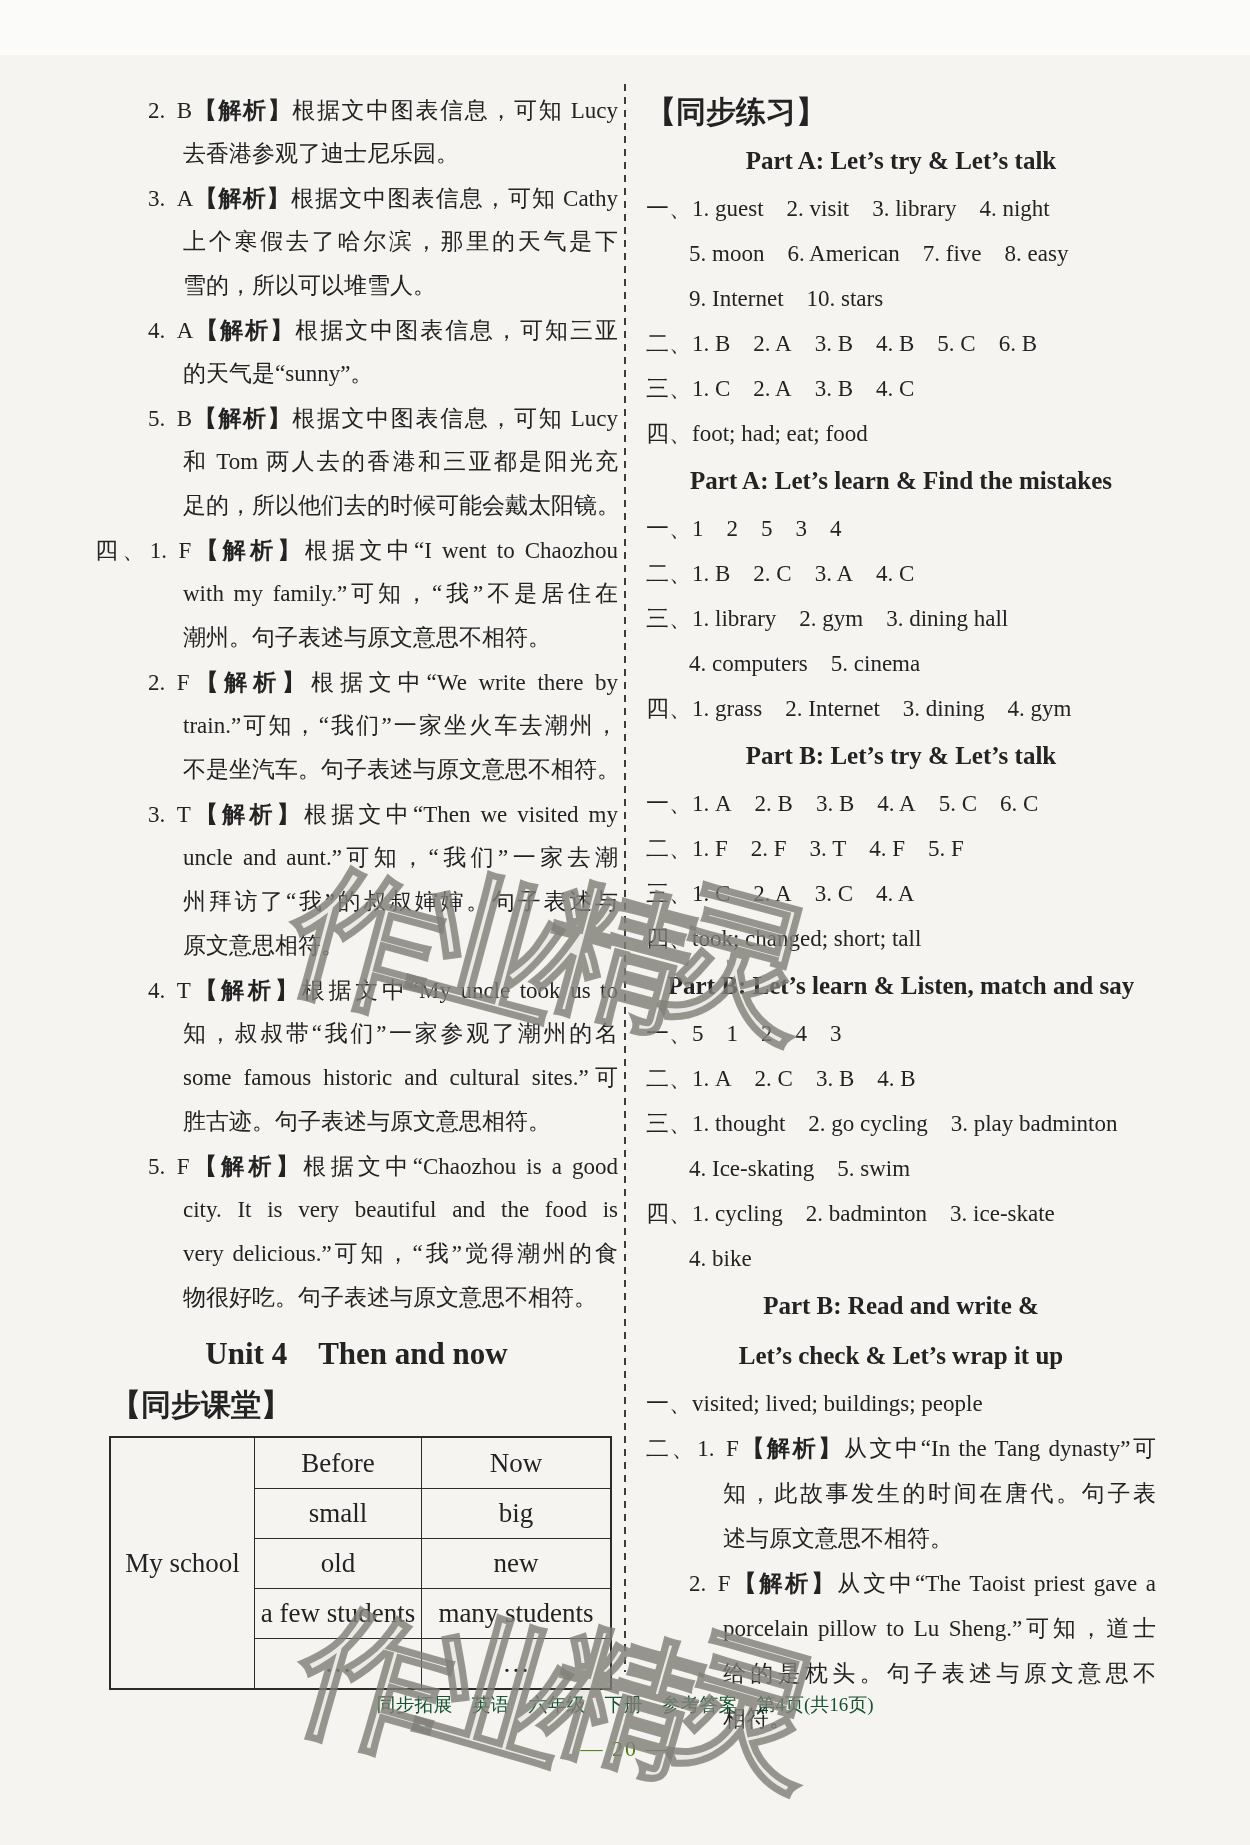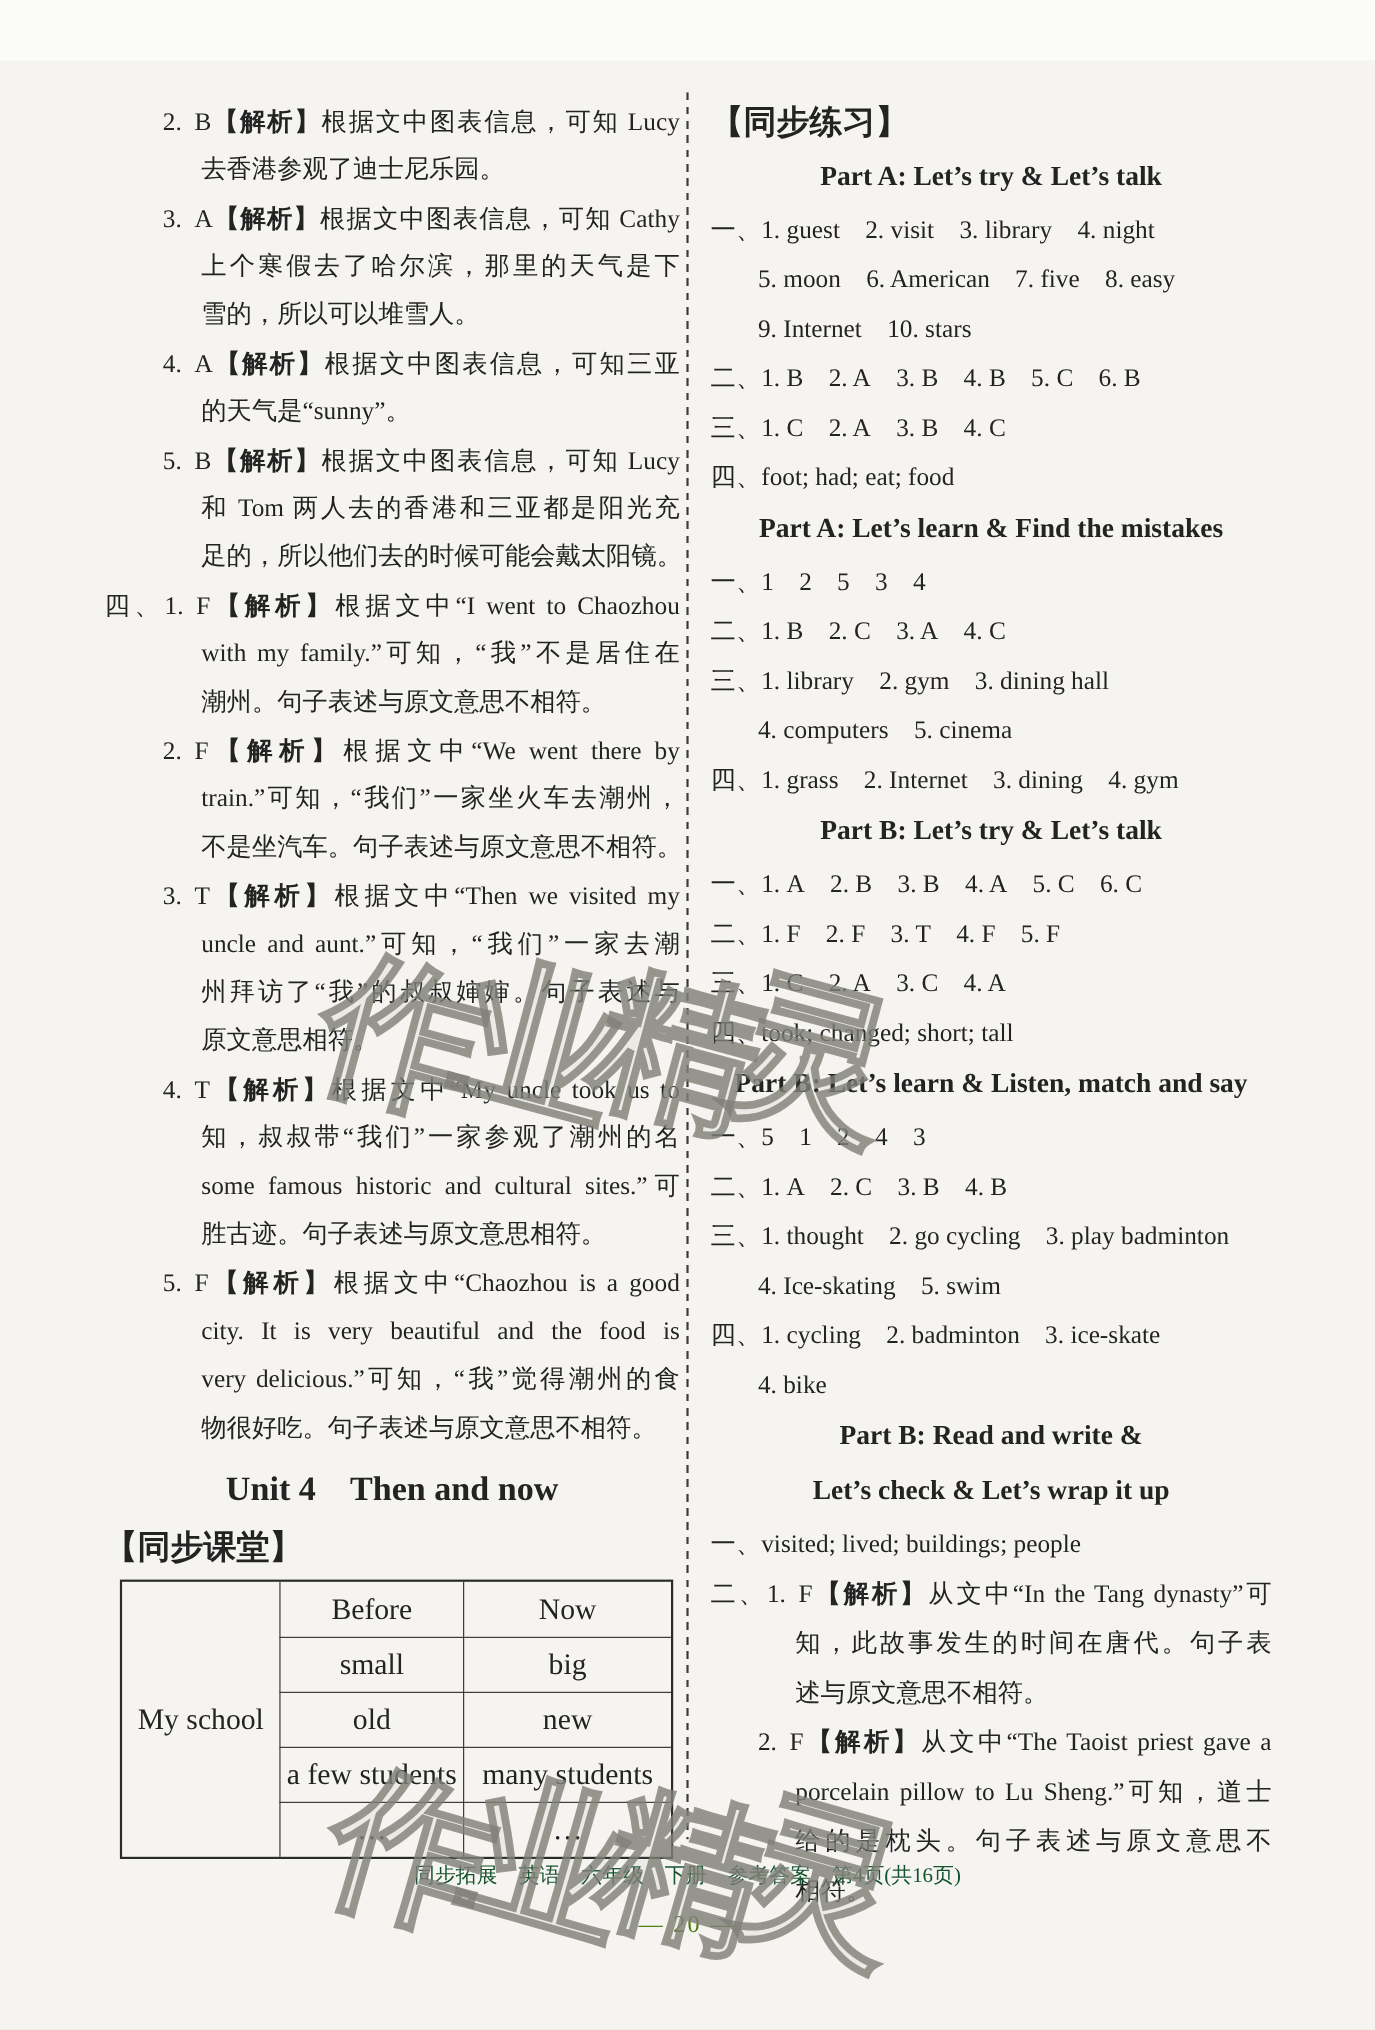--- a/index.html
+++ b/index.html
@@ -23,21 +23,21 @@
   .mk{padding-left:0;}
   .c1{padding-left:43px;}
   .n2{padding-left:43px;}
   .c2{padding-left:77px;}
   .col .ln.hd{height:50px;line-height:50px;text-align:center;font-weight:700;font-size:25px;}
   .col .ln.hd .b{font-family:"Liberation Serif","DejaVu Serif",serif;}
   .col .ln.sec{height:48px;line-height:48px;font-size:30px;}
   .unit-heading{height:56px;line-height:56px;margin-top:6px;text-align:center;
                 font-weight:700;font-size:31px;white-space:nowrap;}
   .sec-heading-left{height:50px;line-height:50px;font-weight:700;font-size:30px;
-                    font-family:Liberation Serif, serif;white-space:nowrap;}
+                    font-family:Liberation Mono, monospace;white-space:nowrap;margin-left:16px;}
   .ttable{margin-left:14px;margin-top:4px;border:2px solid #2b2b2b;display:grid;
           grid-template-columns:143px 168px 188px;grid-auto-rows:50px;width:499px;background:transparent;}
   .tc{display:flex;align-items:center;justify-content:center;font-size:27px;white-space:nowrap;}
   .cm{border-left:1px solid #2b2b2b;border-right:1px solid #2b2b2b;}
   .bt{border-top:1px solid #2b2b2b;}
   .footer{position:absolute;left:0;width:100%;top:1692px;text-align:center;
           font-size:19px;color:#14532d;white-space:nowrap;}
   .pagenum{position:absolute;left:0;width:100%;top:1736px;text-align:center;
            font-size:22px;color:#4d7c0f;letter-spacing:2px;}
   .wm{position:absolute;pointer-events:none;z-index:5;font-weight:700;
@@ -62,21 +62,21 @@
         <div class="ln cont just"><span>上个寒假去了哈尔滨，那里的天气是下</span></div>
         <div class="ln cont"><span>雪的，所以可以堆雪人。</span></div>
         <div class="ln num just"><span>4. A</span><span class="b">【解析】</span><span>根据文中图表信息，可知三亚</span></div>
         <div class="ln cont"><span>的天气是“sunny”。</span></div>
         <div class="ln num just"><span>5. B</span><span class="b">【解析】</span><span>根据文中图表信息，可知 Lucy</span></div>
         <div class="ln cont just"><span>和 Tom 两人去的香港和三亚都是阳光充</span></div>
         <div class="ln cont"><span>足的，所以他们去的时候可能会戴太阳镜。</span></div>
         <div class="ln list4 just"><span>四、1. F</span><span class="b">【解析】</span><span>根据文中“I went to Chaozhou</span></div>
         <div class="ln cont just"><span>with my family.”可知，“我”不是居住在</span></div>
         <div class="ln cont"><span>潮州。句子表述与原文意思不相符。</span></div>
-        <div class="ln num just"><span>2. F</span><span class="b">【解析】</span><span>根据文中“We went there by</span></div>
+        <div class="ln num just"><span>2. F</span><span class="b">【解析】</span><span>根据文中“We write there by</span></div>
         <div class="ln cont just"><span>train.”可知，“我们”一家坐火车去潮州，</span></div>
         <div class="ln cont"><span>不是坐汽车。句子表述与原文意思不相符。</span></div>
         <div class="ln num just"><span>3. T</span><span class="b">【解析】</span><span>根据文中“Then we visited my</span></div>
         <div class="ln cont just"><span>uncle and aunt.”可知，“我们”一家去潮</span></div>
         <div class="ln cont just"><span>州拜访了“我”的叔叔婶婶。句子表述与</span></div>
         <div class="ln cont"><span>原文意思相符。</span></div>
         <div class="ln num just"><span>4. T</span><span class="b">【解析】</span><span>根据文中“My uncle took us to</span></div>
         <div class="ln cont just"><span>知，叔叔带“我们”一家参观了潮州的名</span></div>
         <div class="ln cont just"><span>some famous historic and cultural sites.”可</span></div>
         <div class="ln cont"><span>胜古迹。句子表述与原文意思相符。</span></div>

